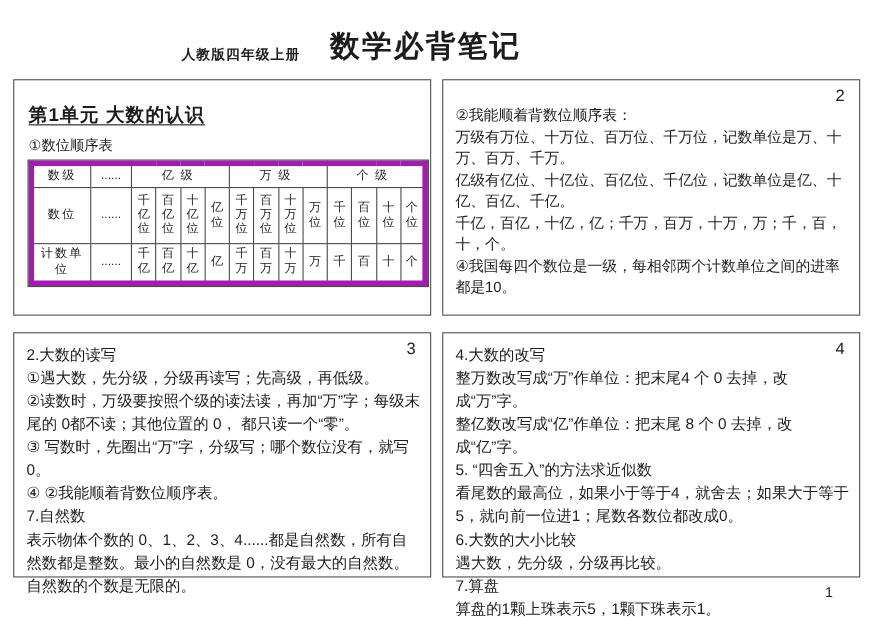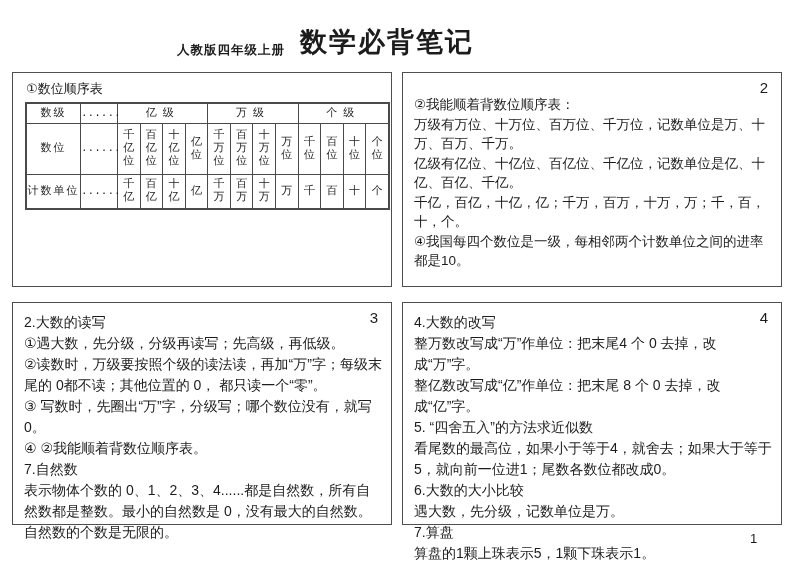--- a/index.html
+++ b/index.html
@@ -1,54 +1,55 @@
 <!DOCTYPE html>
 <html><head>
 <meta charset="utf-8">
 <style>
   html,body{margin:0;padding:0;}
   body{
     width:793px;height:561px;position:relative;overflow:hidden;
     background:#ffffff;color:#1c1c1c;
     font-family:"Liberation Sans","DejaVu Sans",sans-serif;
   }
-  .subtitle{position:absolute;left:165px;top:42px;font-size:12.5px;font-weight:600;letter-spacing:1px;margin-left:12px;}
+  .subtitle{position:absolute;left:165px;top:42px;font-size:12.5px;font-weight:600;letter-spacing:1px;}
   .title{position:absolute;left:300px;top:24px;font-size:27px;font-weight:700;letter-spacing:2px;}
   .panel{position:absolute;background:#ffffff;border:1px solid #4f4f4f;box-sizing:border-box;}
   #panel1{left:12px;top:72px;width:380px;height:215px;}
   #panel2{left:402px;top:72px;width:380px;height:215px;}
   #panel3{left:12px;top:302px;width:380px;height:223px;}
   #panel4{left:402px;top:302px;width:380px;height:223px;}
   .corner-num{position:absolute;top:6px;right:13px;font-size:15px;color:#1c1c1c;}
   .unit-heading{margin:20px 0 0 13px;font-size:17px;font-weight:700;letter-spacing:1px;
     text-decoration:underline;text-underline-offset:3px;}
   .table-caption{margin:7px 0 0 13px;font-size:13px;}
   table.pv{border-collapse:collapse;margin:5px 0 0 13px;table-layout:fixed;width:363px;}
   table.pv td{border:1px solid #4a4a4a;text-align:center;vertical-align:middle;
     padding:0;font-size:11px;line-height:1.2;background:#ffffff;}
-  table.pv{border:1px solid #a21caf;outline:1px solid #4a4a4a;font-family:Liberation Mono, monospace;}
+  table.pv{border:5px solid #a21caf;outline:1px solid #4a4a4a;}
   td.gray{background:#e9e9e9;}
   td.lblc{font-size:10px;letter-spacing:2px;}
   td.dots{font-size:10px;letter-spacing:0;}
   td.grp{font-size:12px;letter-spacing:6px;height:19px;}
   tr.r2 td{height:50px;}
   tr.r3 td{height:33px;}
   .v{display:inline-block;width:12.5px;word-break:break-all;line-height:1.18;font-size:11px;text-align:center;}
   .tx{padding:0 9px 0 11px;font-size:13.5px;line-height:19.5px;}
   #panel2 .tx{padding-top:22px;}
   #panel3 .tx,#panel4 .tx{padding-top:9px;line-height:21px;font-size:14px;}
   .page-num{position:absolute;left:750px;top:531px;font-size:13px;}
 </style>
 </head>
 <body>
 
 <div class="subtitle">人教版四年级上册</div>
 <div class="title">数学必背笔记</div>
 
 <div class="panel" id="panel1">
+  <div class="unit-heading">第1单元 大数的认识</div>
   <div class="table-caption">①数位顺序表</div>
   <table class="pv">
     <colgroup>
       <col style="width:54px">
         <col style="width:37px">
       <col>
         <col>
         <col>
         <col>
         <col>
@@ -130,19 +131,19 @@
 
 <div class="panel" id="panel4">
   <div class="corner-num">4</div>
   <div class="tx">
     <div>4.大数的改写</div>
     <div>整万数改写成“万”作单位：把末尾4 个 0 去掉，改成“万”字。</div>
     <div>整亿数改写成“亿”作单位：把末尾 8 个 0 去掉，改成“亿”字。</div>
     <div>5. “四舍五入”的方法求近似数</div>
     <div>看尾数的最高位，如果小于等于4，就舍去；如果大于等于5，就向前一位进1；尾数各数位都改成0。</div>
     <div>6.大数的大小比较</div>
-    <div>遇大数，先分级，记数单位是万。</div>
+    <div>遇大数，先分级，分级再比较。</div>
     <div>7.算盘</div>
     <div>算盘的1颗上珠表示5，1颗下珠表示1。</div>
   </div>
 </div>
 
 <div class="page-num">1</div>
 
 </body></html>

